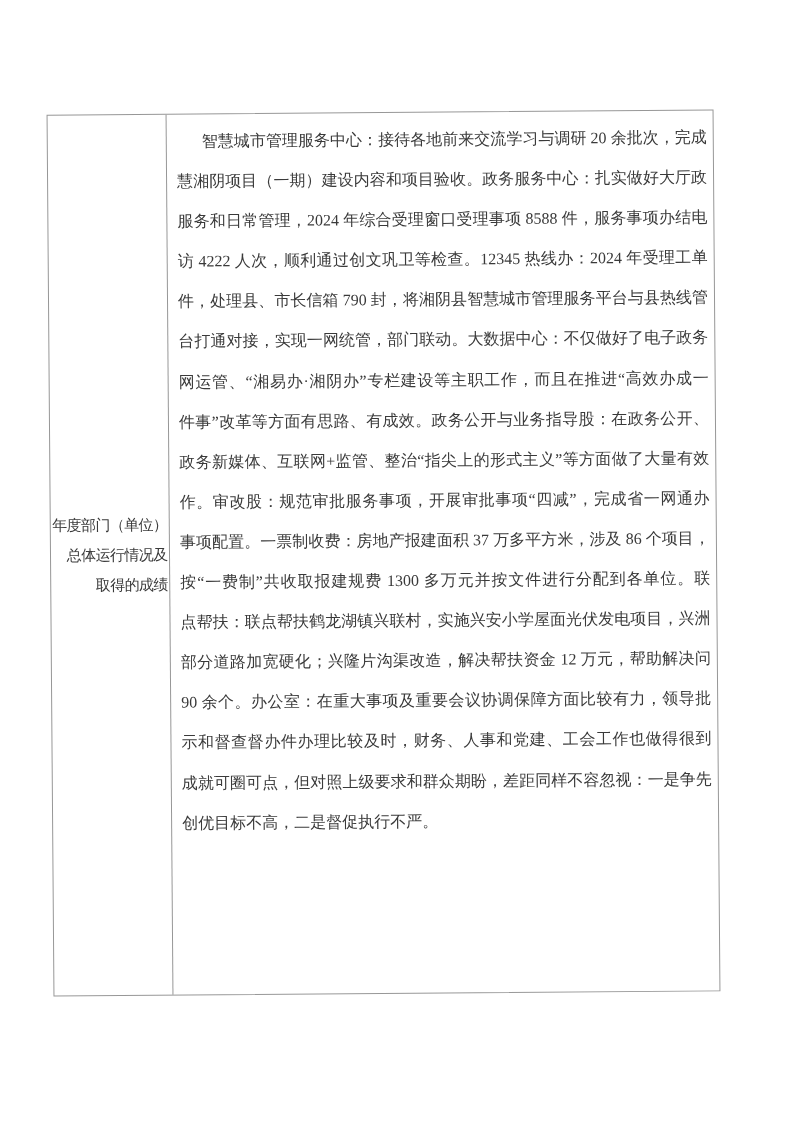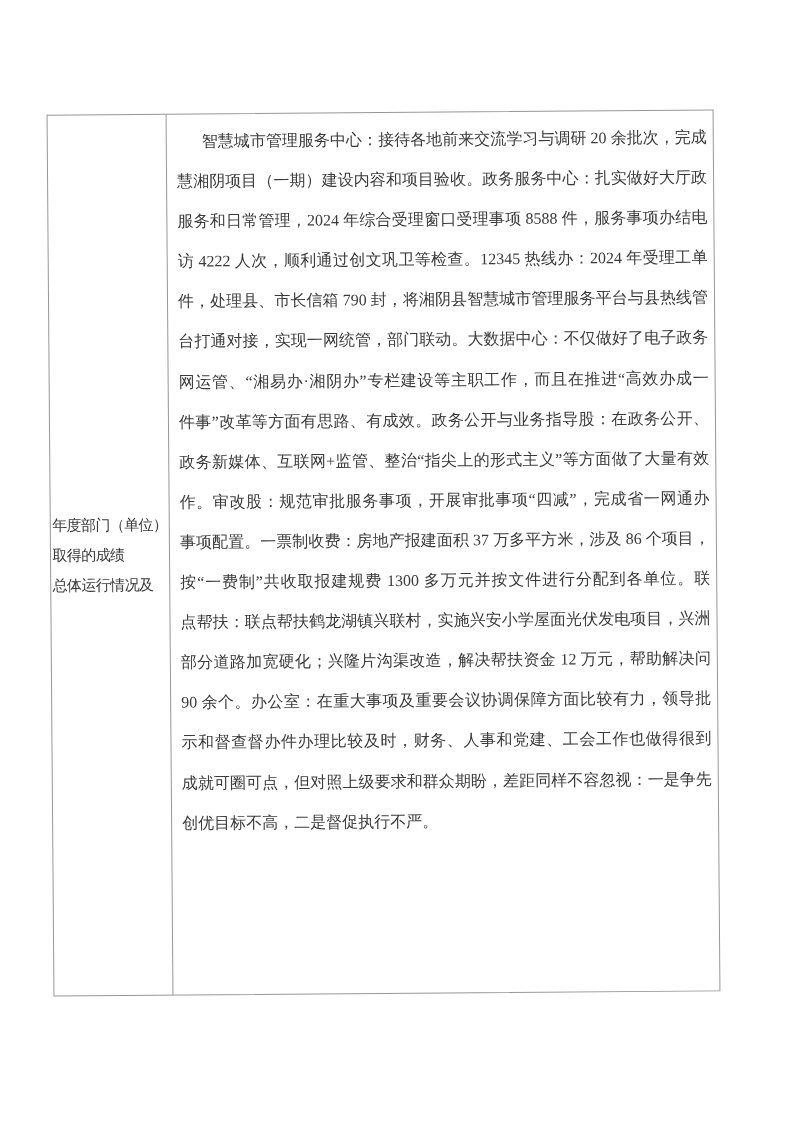--- a/index.html
+++ b/index.html
@@ -27,21 +27,21 @@
     background: #ffffff;
   }
   .label-cell {
     width: 119px;
     box-sizing: border-box;
     border-right: 1.5px solid #979797;
     display: flex;
     align-items: center;
     justify-content: center;
   }
-  .label-text { text-align: left; }
+  .label-text { text-align: right; }
   .label-line {
     font-size: 15px;
     line-height: 30px;
     letter-spacing: -0.6px;
     white-space: nowrap;
   }
   .content-cell {
     flex: 1;
     box-sizing: border-box;
     padding: 7px 6px 0 10px;
@@ -60,22 +60,22 @@
   .content-line.last { text-align-last: left; }
 </style>
 </head>
 <body>
 
 <div class="page">
   <div class="doc-table">
     <div class="label-cell">
       <div class="label-text">
           <div class="label-line">年度部门（单位）</div>
+          <div class="label-line">总体运行情况及</div>
           <div class="label-line">取得的成绩</div>
-          <div class="label-line">总体运行情况及</div>
         </div>
     </div>
     <div class="content-cell">
       <div class="content-text">
           <div class="content-line first">智慧城市管理服务中心：接待各地前来交流学习与调研 20 余批次，完成智</div>
           <div class="content-line">慧湘阴项目（一期）建设内容和项目验收。政务服务中心：扎实做好大厅政务</div>
           <div class="content-line">服务和日常管理，2024 年综合受理窗口受理事项 8588 件，服务事项办结电话回</div>
           <div class="content-line">访 4222 人次，顺利通过创文巩卫等检查。12345 热线办：2024 年受理工单 18774</div>
           <div class="content-line">件，处理县、市长信箱 790 封，将湘阴县智慧城市管理服务平台与县热线管理平</div>
           <div class="content-line">台打通对接，实现一网统管，部门联动。大数据中心：不仅做好了电子政务外</div>

